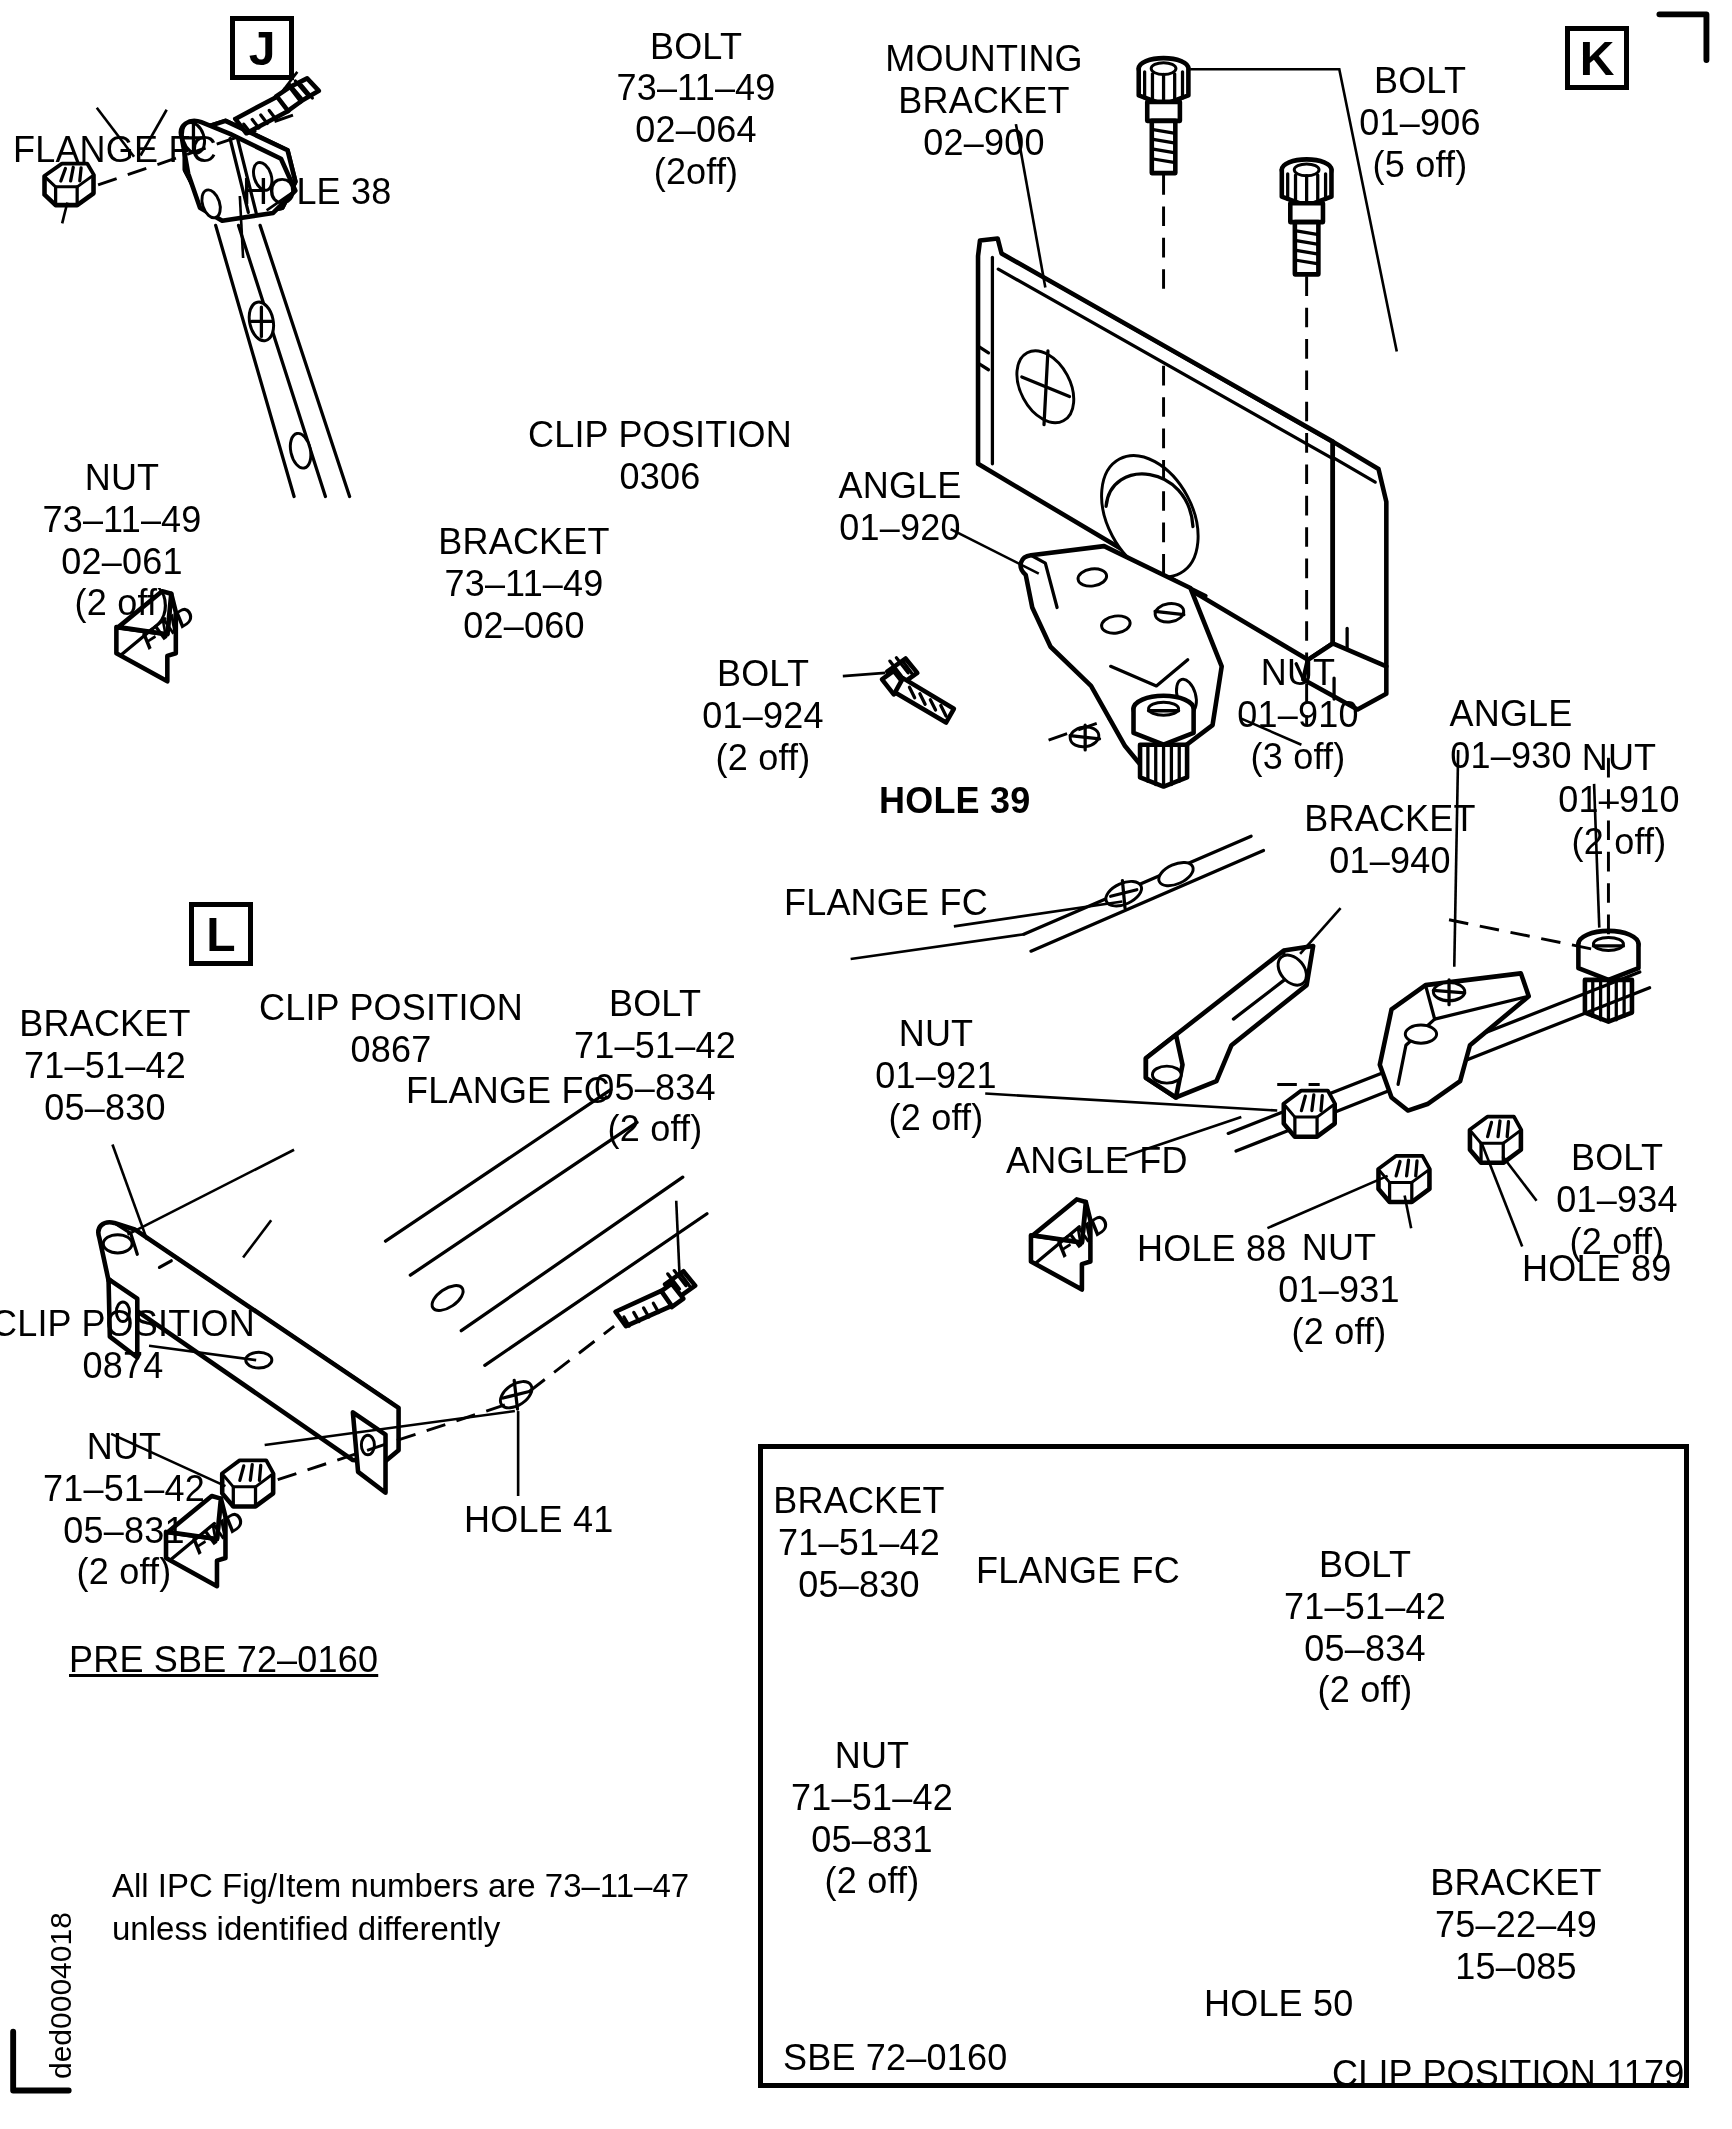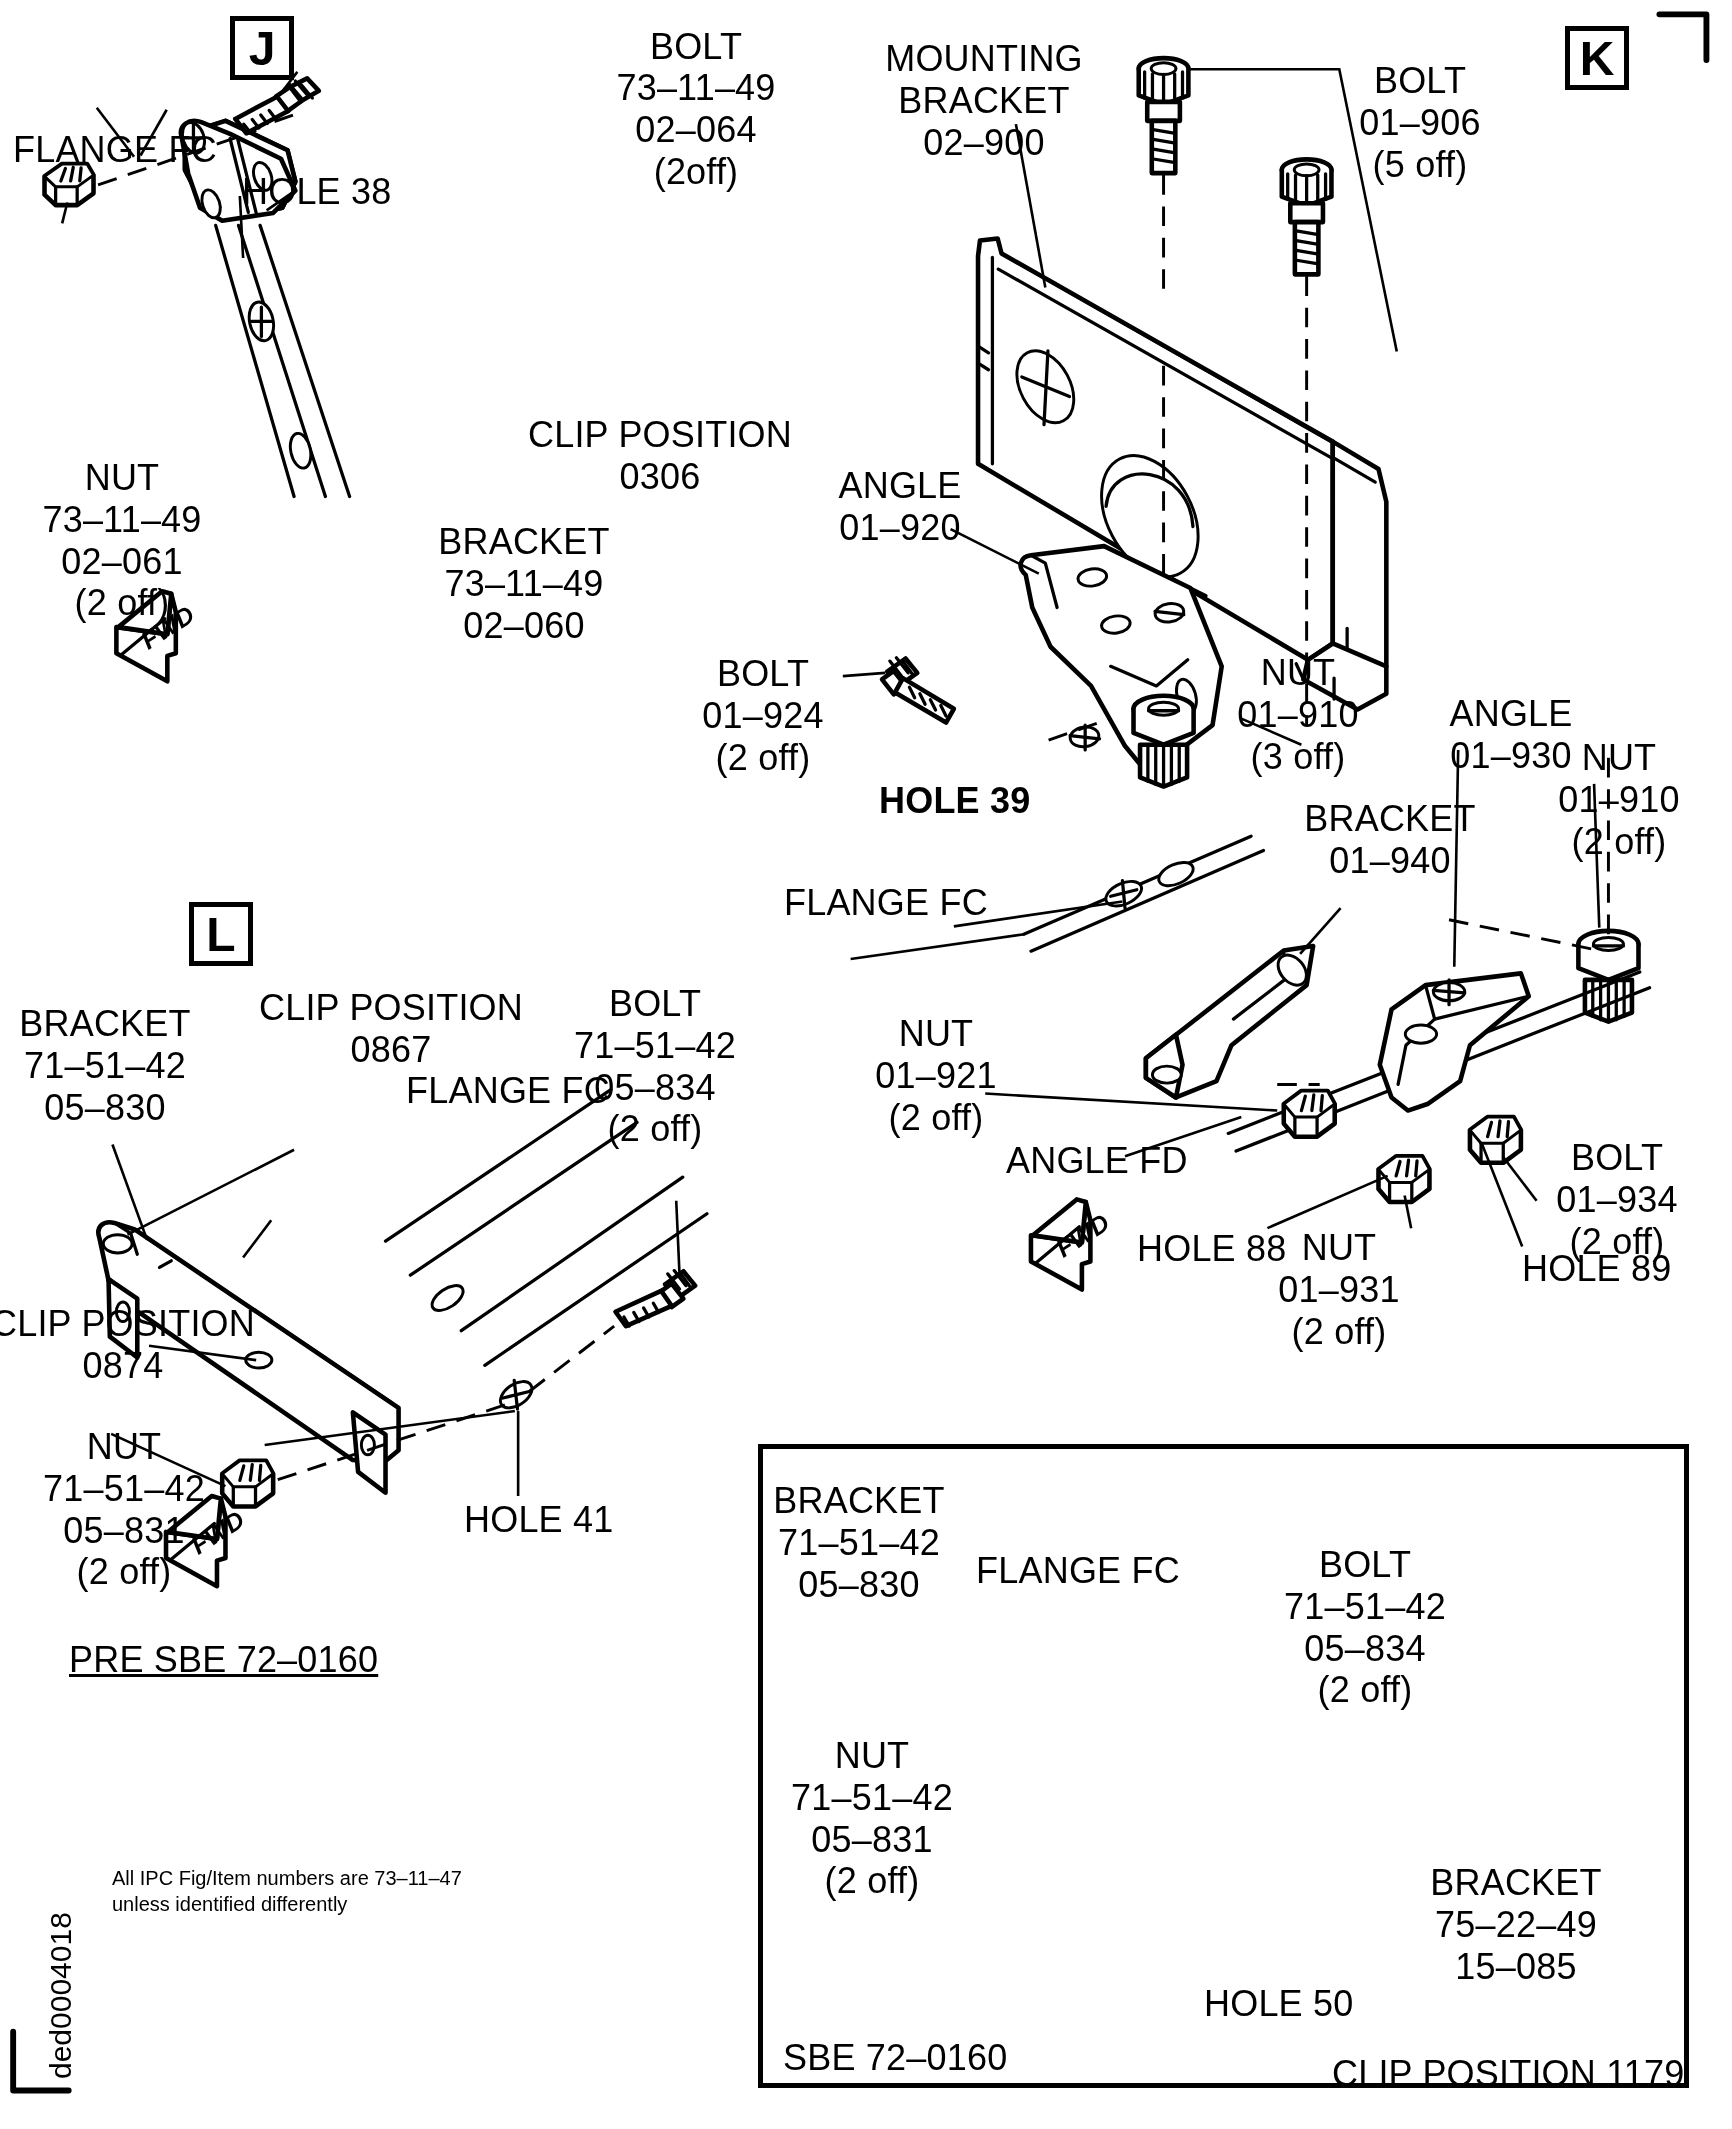--- a/index.html
+++ b/index.html
@@ -2,21 +2,21 @@
 <html style="font-size:10.5px"><head>
 <meta charset="utf-8">
 <style>
   html,body{margin:0;padding:0;background:#fff;}
   #page{
     position:relative;width:1732px;height:2129px;background:#fff;
     font-family:"Liberation Sans", sans-serif;color:#000;overflow:hidden;
   }
   .lbl{position:absolute;font-size:36px;line-height:1.16;white-space:pre;letter-spacing:0.2px;}
   .lbl.c{text-align:center;transform:translateX(-50%);}
-  .note{position:absolute;font-size:20px;line-height:1.30;white-space:pre;}
+  .note{position:absolute;font-size:33px;line-height:1.30;white-space:pre;}
   .keybox{
     position:absolute;border:5.9px solid #000;background:#fff;
     display:flex;align-items:center;justify-content:center;
     font-size:48px;font-weight:bold;
   }
   .panel{position:absolute;border:5.9px solid #000;background:#fff;}
   svg{position:absolute;left:0;top:0;overflow:visible;}
   .st{fill:none;stroke:#000;stroke-width:5;stroke-linejoin:round;stroke-linecap:round;}
   .stT{fill:none;stroke:#000;stroke-width:9;stroke-linejoin:round;stroke-linecap:round;}
   .stF{fill:#fff;stroke:#000;stroke-width:7;stroke-linejoin:round;stroke-linecap:round;}

